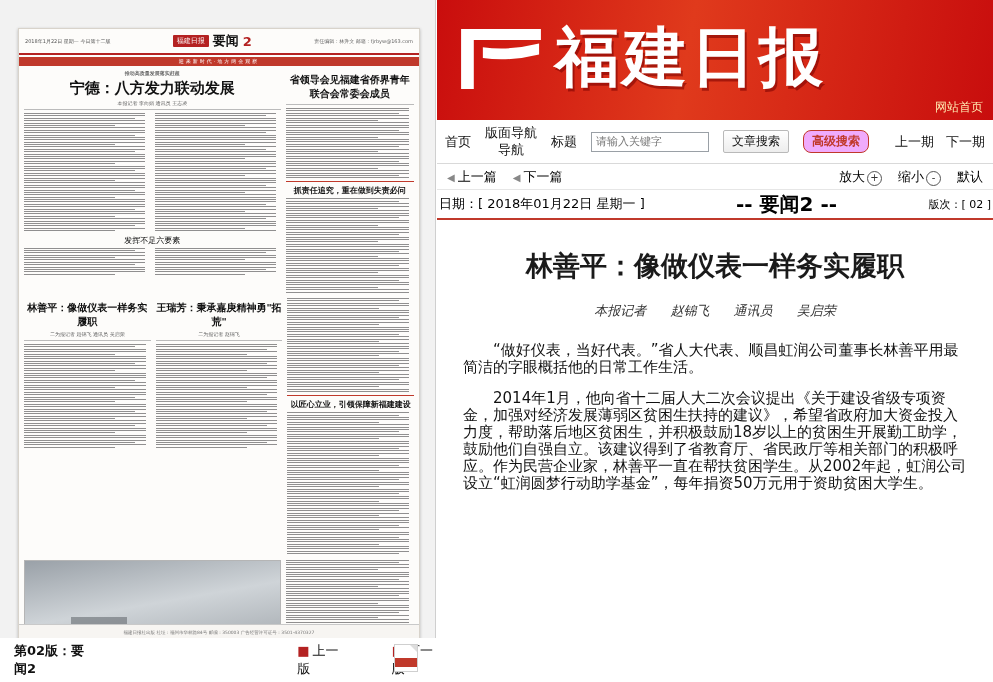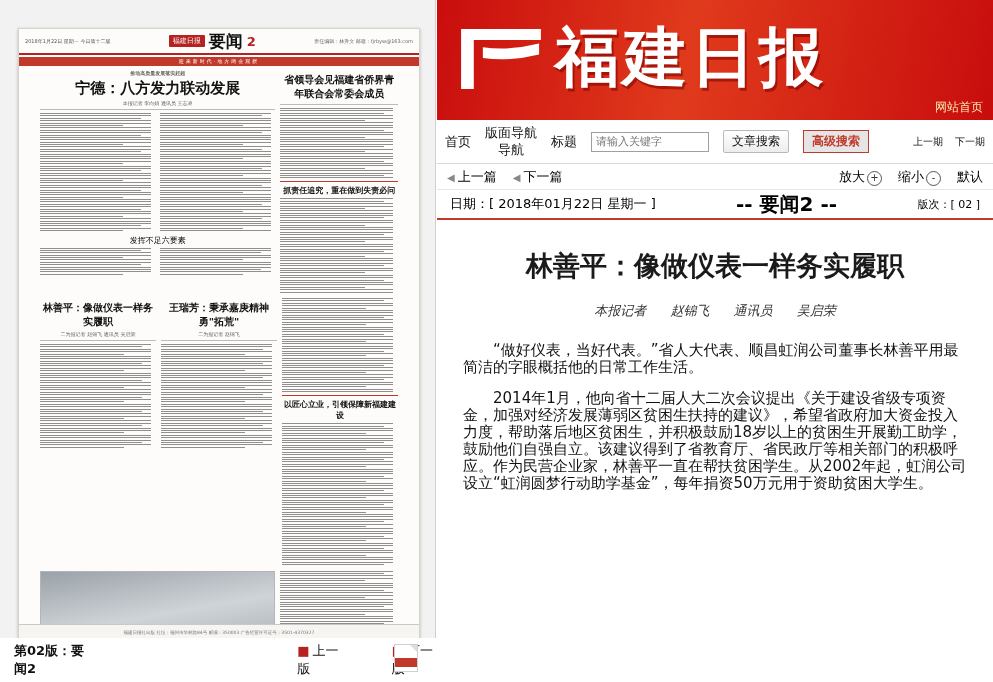--- a/index.html
+++ b/index.html
@@ -31,28 +31,28 @@
     display:flex;align-items:center;justify-content:space-between;
     padding:0 6px;box-sizing:border-box;
     font-size:5px;color:#555;
   }
   .ph-left{font-size:5px;line-height:1.4;}
   .ph-mid{display:flex;align-items:center;gap:4px;}
   .ph-logo{
     background:#b42222;color:#fff;font-size:7px;padding:1px 4px;border-radius:1px;
     font-family:"DejaVu Serif","Liberation Serif",serif;
   }
-  .ph-sec{font-size:17px;font-weight:bold;color:#111;font-family:Liberation Serif, serif;}
+  .ph-sec{font-size:13px;font-weight:bold;color:#111;font-family:Liberation Serif, serif;}
   .ph-num{font-size:13px;font-weight:bold;color:#b42222;}
   .ph-right{font-size:5px;line-height:1.4;text-align:right;color:#666;}
 
   .redbar{height:9px;background:#c0392b;margin:2px 0 0 0;
     color:#fff;font-size:5px;line-height:9px;text-align:center;letter-spacing:2px;}
 
-  .cols{display:flex;gap:5px;padding:4px 21px;box-sizing:border-box;}
+  .cols{display:flex;gap:5px;padding:4px 5px;box-sizing:border-box;}
   .col{flex:1;}
   .hl{
     font-family:"DejaVu Serif","Liberation Serif",serif;
     font-weight:bold;text-align:center;color:#111;
   }
   .hl-main{font-size:15px;margin:3px 0 2px;}
   .hl-sub{font-size:5px;color:#666;text-align:center;margin-bottom:2px;}
   .hl-mid{font-size:10px;margin:3px 0 2px;text-align:center;}
   .hl-sm{font-size:8px;margin:2px 0;text-align:center;}
   .rule{border-top:1px solid #bbb;margin:3px 0;}
@@ -134,39 +134,39 @@
   .nav-stack{display:flex;flex-direction:column;line-height:1.25;align-items:center;}
   .searchbox{
     width:118px;height:20px;border:1px solid #9aa0a6;background:#fff;
     font-size:11px;color:#777;padding:0 4px;box-sizing:border-box;line-height:18px;
   }
   .btn{
     border:1px solid #b9b9b9;background:linear-gradient(#fff,#ededed);
     font-size:12px;padding:2px 8px;cursor:pointer;border-radius:2px;color:#111;
   }
   .btn-red{
-    border:1px solid #c0392b;background:#e5e5e5;color:#c0392b;
-    font-size:12px;padding:2px 8px;cursor:pointer;border-radius:0;font-weight:bold;
-  }
-  .nav-right{margin-left:auto;display:flex;gap:12px;font-size:10px;align-items:center;}
+    border:1px solid #c0392b;background:#f0abfc;color:#c0392b;
+    font-size:12px;padding:2px 8px;cursor:pointer;border-radius:8px;font-weight:bold;
+  }
+  .nav-right{margin-left:auto;display:flex;gap:12px;font-size:13px;align-items:center;}
 
   .subnav{
     height:26px;display:flex;align-items:center;padding:0 10px;box-sizing:border-box;
     font-size:13px;gap:16px;border-bottom:1px solid #e6e6e6;
   }
   .arrow{color:#888;font-size:10px;margin-right:3px;}
   .zoomctl{margin-left:auto;display:flex;align-items:center;gap:16px;font-size:13px;}
   .circ{
     display:inline-block;width:13px;height:13px;border:1px solid #555;border-radius:50%;
     font-size:10px;line-height:12px;text-align:center;margin-left:2px;color:#333;
   }
 
   .infobar{
     height:30px;display:flex;align-items:center;
-    padding:0 13px;box-sizing:border-box;font-size:13px;
+    padding:0 2px;box-sizing:border-box;font-size:13px;
     border-bottom:2px solid #c0392b;
   }
   .infobar .mid{flex:1;text-align:center;font-weight:bold;font-size:20px;}
   .infobar .right-b{font-size:11px;}
 
   .article{padding:16px 26px 0 26px;box-sizing:border-box;height:480px;overflow:hidden;}
   .art-title{
     text-align:center;font-family:"DejaVu Serif","Liberation Serif",serif;
     font-size:27px;font-weight:bold;color:#1a1a1a;margin:12px 0 18px;
   }

